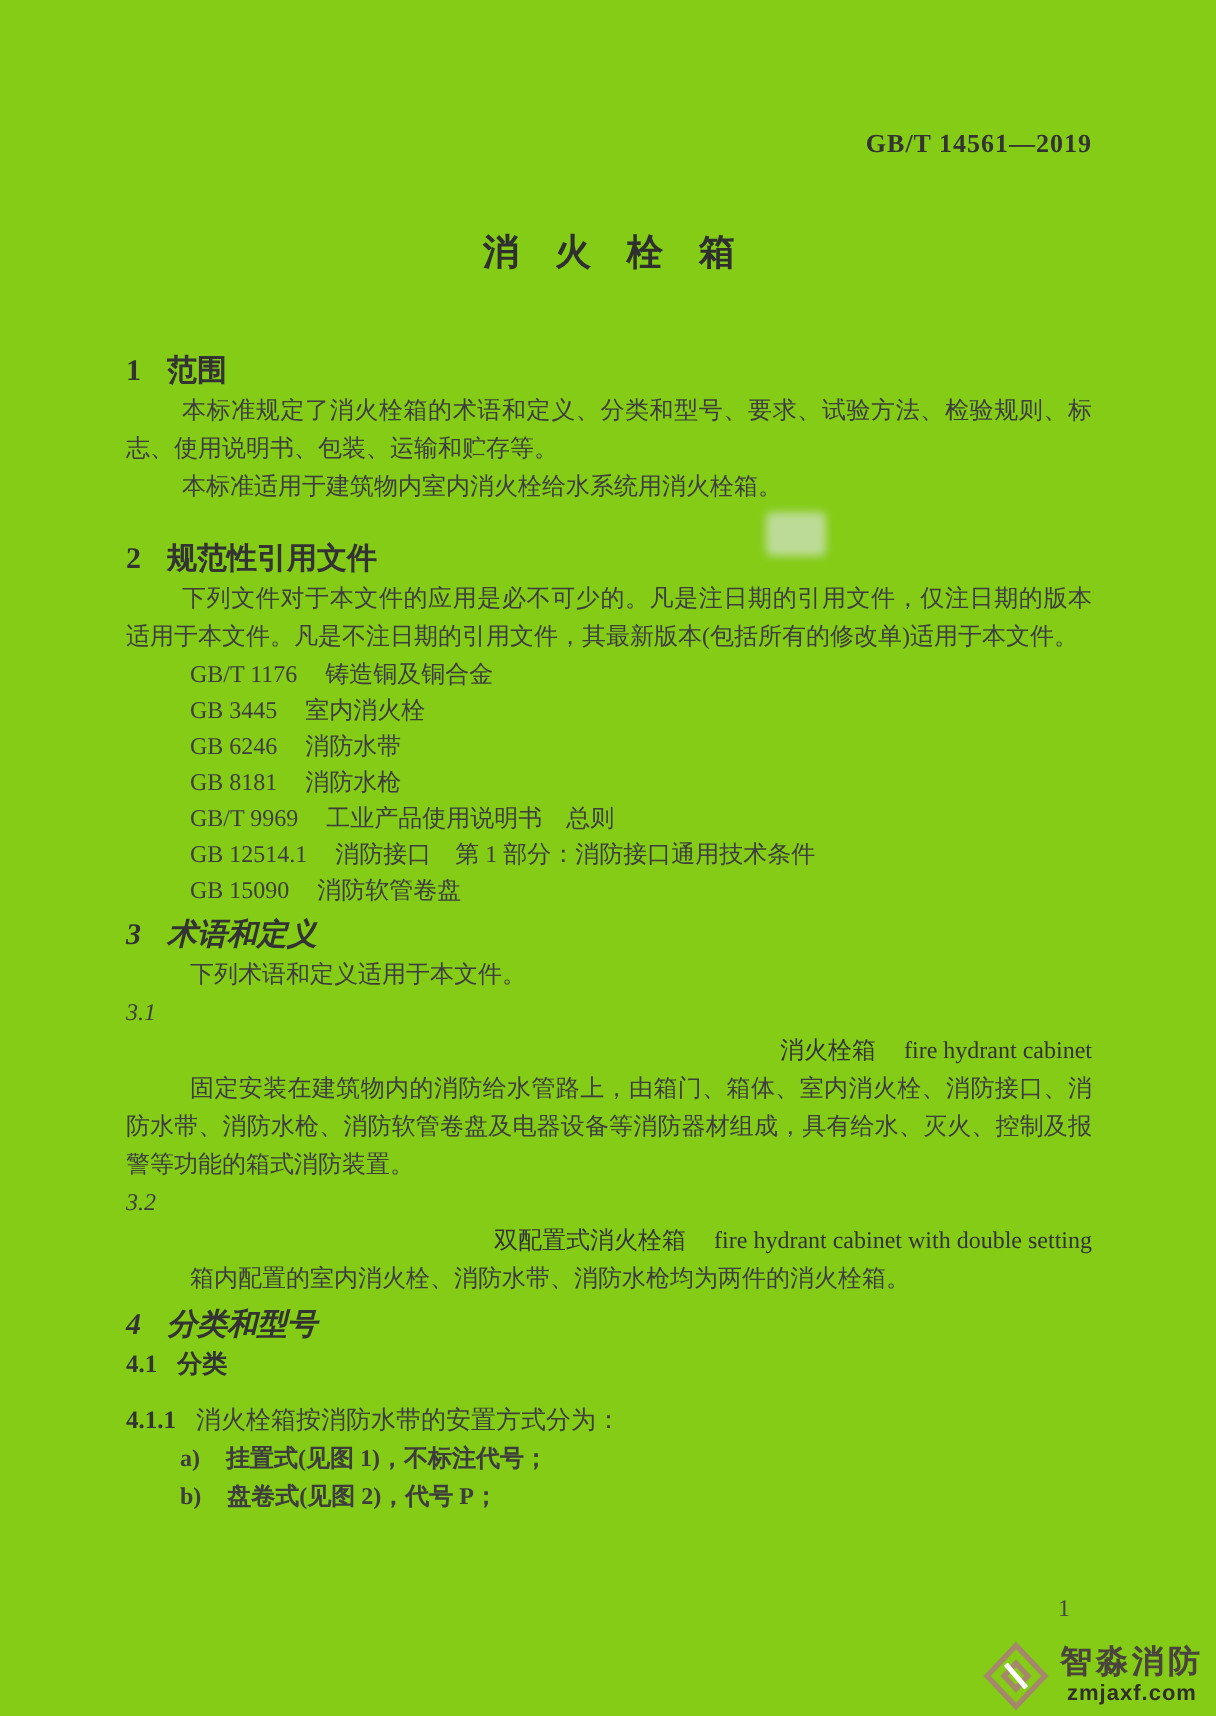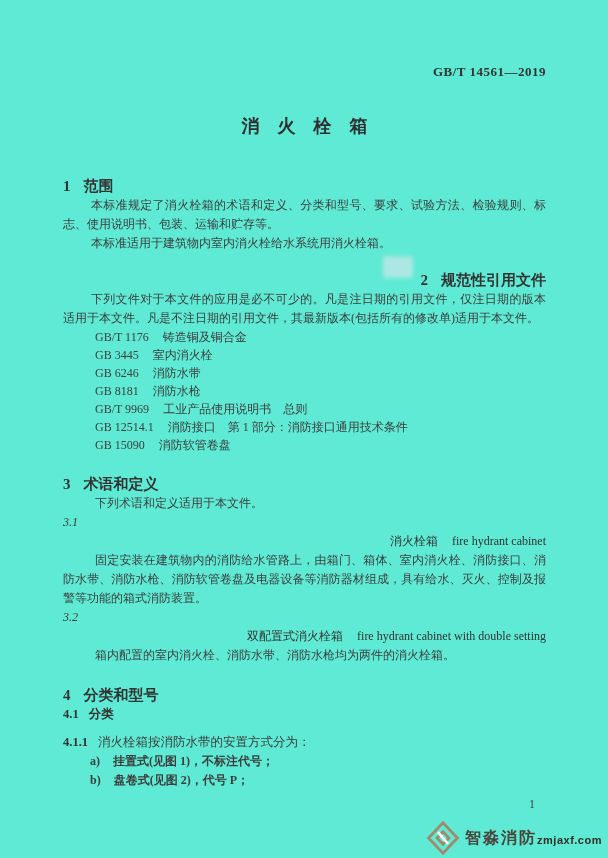--- a/index.html
+++ b/index.html
@@ -1,21 +1,21 @@
 <!DOCTYPE html>
 <html><head>
 <meta charset="utf-8">
 <style>
   html, body { margin: 0; padding: 0; background: #ffffff; }
   .page {
     position: relative;
     width: 608px;
     height: 858px;
     margin: 0 auto;
-    background: #5eead4;
+    background: #84cc16;
     box-sizing: border-box;
     padding: 0 62px 0 63px;
     overflow: hidden;
     font-family: "Liberation Serif", "DejaVu Serif", serif;
     font-size: 12px;
     line-height: 19px;
     color: #3d3d3d;
   }
   .std-code {
     padding-top: 62px;
@@ -35,25 +35,25 @@
     padding-left: 18px;
     color: #2f2f2f;
   }
   .sec-h {
     font-weight: bold;
     font-size: 15px;
     color: #333333;
   }
   .sec-h .num { margin-right: 13px; }
   .mt38 { margin-top: 38px; }
-  .mt18 { margin-top: 18px; text-align: right; }
+  .mt18 { margin-top: 18px; }
   .mt14 { margin-top: 14px; }
   .mt12 { }
   .mt9  { margin-top: 9px; }
-  .mt5  { margin-top: 21px; }
+  .mt5  { margin-top: 5px; font-style: italic; }
   .para {
     margin: 0;
     text-indent: 28px;
     text-align: justify;
   }
   .ref-line {
     padding-left: 32px;
     line-height: 18px;
   }
   .ref-code { margin-right: 14px; }
@@ -99,21 +99,21 @@
   .logo {
     position: absolute;
     right: 6px;
     bottom: 2px;
     display: flex;
     align-items: center;
     gap: 5px;
     font-family: "Liberation Sans", "DejaVu Sans", sans-serif;
   }
   .logo-icon { width: 34px; height: 36px; display: block; }
-  .logo-texts { display: flex; flex-direction: row; align-items: flex-end; }
+  .logo-texts { display: flex; flex-direction: column; align-items: center; }
   .logo-zh {
     font-size: 16px;
     font-weight: bold;
     color: #4a443c;
     letter-spacing: 2px;
     line-height: 18px;
   }
   .logo-site {
     font-size: 11px;
     font-weight: bold;

